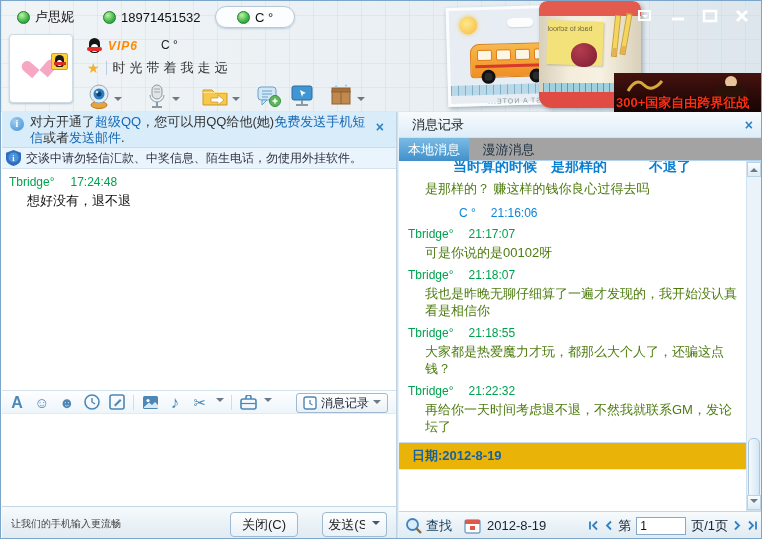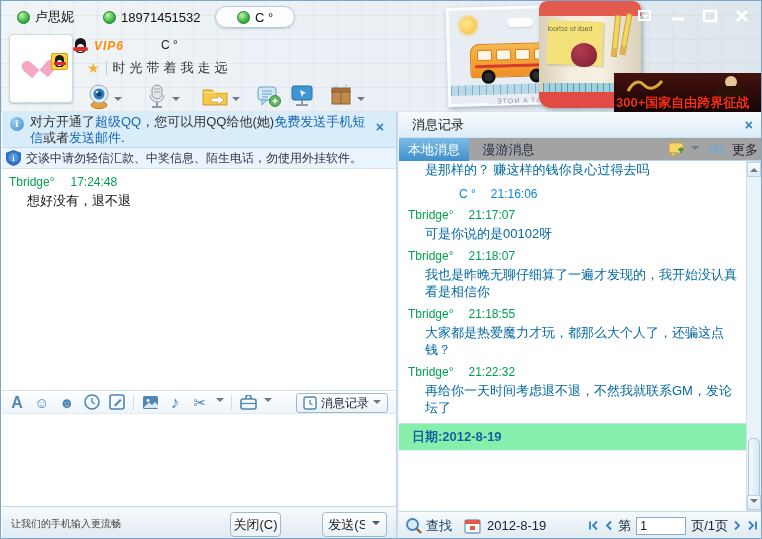--- a/index.html
+++ b/index.html
@@ -70,21 +70,21 @@
     border-radius:4px;box-shadow:0 1px 2px rgba(120,150,170,.5);}
   .heart{position:absolute;left:18px;top:18px;width:22px;height:20px;transform:rotate(-4deg);}
   .heart:before,.heart:after{content:"";position:absolute;top:0;width:11px;height:17px;border-radius:11px 11px 0 0;background:#f6a7c3;}
   .heart:before{left:0;transform:rotate(-45deg);transform-origin:100% 100%;}
   .heart:after{left:11px;transform:rotate(45deg);transform-origin:0 100%;}
   #avatar-badge{position:absolute;left:50px;top:52px;width:17px;height:17px;background:#ffd23d;border:1px solid #caa21e;border-radius:2px;}
   .mini-penguin{position:absolute;left:3px;top:1px;width:9px;height:12px;background:#1a1a1a;border-radius:5px 5px 4px 4px;}
   .mini-penguin:after{content:"";position:absolute;left:2px;top:5px;width:5px;height:6px;background:#fff;border-radius:3px;}
   .mini-scarf{position:absolute;left:2px;top:8px;width:12px;height:3px;background:#e02b2b;z-index:2;}
 
-  #vip-row{position:absolute;left:72px;top:36px;height:18px;display:flex;align-items:center;gap:6px;justify-content:center;}
+  #vip-row{position:absolute;left:86px;top:36px;height:18px;display:flex;align-items:center;gap:6px;justify-content:center;}
   .penguin{position:relative;width:15px;height:17px;}
   .penguin .pg-body{position:absolute;left:2px;top:0;width:11px;height:15px;background:#141414;border-radius:6px 6px 5px 5px;}
   .penguin .pg-belly{position:absolute;left:4px;top:6px;width:7px;height:8px;background:#fff;border-radius:4px;}
   .penguin .pg-scarf{position:absolute;left:0;top:9px;width:15px;height:4px;background:#e02b2b;border-radius:2px;z-index:2;}
   .vip-badge{color:#ff8a00;font-weight:bold;font-style:italic;font-size:12px;letter-spacing:1px;}
   #contact-name{position:absolute;left:160px;top:37px;font-size:12px;color:#222;}
   #sig-row{position:absolute;left:86px;top:58px;display:flex;align-items:center;gap:6px;}
   .star{color:#f2b233;font-size:14px;line-height:14px;}
   .vline{width:1px;height:14px;background:#bccbd6;}
   #signature{font-size:13px;color:#333;letter-spacing:4px;}
@@ -122,44 +122,44 @@
     background:linear-gradient(#ffffff,#e9f1f7);display:flex;align-items:center;gap:4px;padding:0 6px;font-size:12px;color:#223;}
 
   #inputarea{position:absolute;left:1px;top:414px;width:394px;height:91px;background:#fff;}
 
   
   .bbar{position:absolute;height:34px;background:linear-gradient(#f6fafc,#dfeaf2);border-top:1px solid #c4d7e4;}
   #bbar-left{left:1px;top:505px;width:394px;}
   #promo{position:absolute;left:9px;top:10px;font-size:10px;color:#444;}
   .btn{position:absolute;top:5px;height:25px;line-height:23px;background:linear-gradient(#ffffff,#e9f1f7);
     border:1px solid #9fbad0;border-radius:4px;font-size:13px;color:#222;text-align:center;}
-  #btn-close-chat{left:228px;width:51px;}
+  #btn-close-chat{left:228px;width:68px;}
   #btn-send{left:320px;width:56px;border-radius:4px 0 0 4px;}
   #btn-send-arrow{left:363px;width:22px;border-left:none;border-radius:0 4px 4px 0;}
   #btn-send-arrow .tri{margin-top:8px;border-top-color:#44596b;}
 
   
   #splitter{position:absolute;left:395px;top:111px;width:3px;height:427px;background:#cfdfeb;border-left:1px solid #bfd3e2;border-right:1px solid #e8f1f7;}
   #rheader{position:absolute;left:398px;top:111px;width:363px;height:26px;background:linear-gradient(#f8fbfd,#ddedf8);
     border-bottom:1px solid #cfe2f0;font-size:13px;color:#222;line-height:25px;padding-left:13px;}
   #rheader .notice-close{top:6px;right:9px;}
   #rtabs{position:absolute;left:398px;top:137px;width:363px;height:23px;background:#a3a3a3;border-bottom:1px solid #b3d4ec;}
   .rtab{display:inline-block;height:23px;line-height:23px;padding:0 9px;font-size:13px;color:#234;vertical-align:top;}
   .rtab.active{background:linear-gradient(#7cbbe4,#3f90ca);color:#fff;}
   #rtab-icons{position:absolute;right:4px;top:1px;display:flex;align-items:center;gap:4px;height:21px;}
   #more-label{font-size:13px;color:#223;margin-left:2px;}
 
   #rhist{position:absolute;left:398px;top:160px;width:347px;height:350px;background:#fff;overflow:hidden;}
   .h-name{color:#00a14e;font-size:12px;margin:7px 0 3px 9px;}
   .h-time{margin-left:15px;}
-  .h-text{color:#0369a1;font-size:13px;line-height:17px;margin:0 4px 3px 26px;width:318px;}
+  .h-text{color:#4d7c0f;font-size:13px;line-height:17px;margin:0 4px 3px 26px;width:318px;}
   .h-self-name{color:#0d86d8;font-size:12px;margin:9px 0 3px 60px;}
   .h-self-text{color:#0b7fd0;font-weight:bold;font-size:14px;line-height:18px;margin:6px 4px 5px 54px;white-space:pre-wrap;}
   .h-self-text.tail{margin-top:-4px;}
-  .h-date{background:#86efac;border-top:1px solid #c9dcec;border-bottom:1px solid #e2eef7;color:#17619f;font-weight:bold;
+  .h-date{background:#eab308;border-top:1px solid #c9dcec;border-bottom:1px solid #e2eef7;color:#17619f;font-weight:bold;
     font-size:13px;padding:4px 0 4px 13px;margin-top:7px;}
 
   
   #rscroll{position:absolute;left:745px;top:160px;width:16px;height:350px;background:#eaf3fa;border:1px solid #d0e2ef;}
   .sbtn{position:absolute;left:0;width:14px;height:15px;background:linear-gradient(#fbfdfe,#dcebf5);border:1px solid #b9d2e4;
     display:flex;align-items:center;justify-content:center;}
   #sb-up{top:0;} #sb-down{bottom:0;}
   .sbtn .tri{margin-top:0;border-width:4px;}
   #sb-up .tri{border-top-color:transparent;border-bottom-color:#6b7a86;margin-bottom:4px;}
   #sb-thumb{position:absolute;left:1px;top:276px;width:12px;height:60px;border-radius:5px;
@@ -423,36 +423,24 @@
   <div id="splitter"></div>
 
   <div id="rheader">
     <span>消息记录</span>
     <span class="notice-close">×</span>
   </div>
 
   <div id="rtabs">
     <span class="rtab active">本地消息</span>
     <span class="rtab">漫游消息</span>
-    <span id="rtab-icons">
-      <svg width="19" height="17">
-        <rect x="1" y="2" width="14" height="10" rx="2" fill="#f8d46a" stroke="#caa23c"></rect>
-        <path d="M4,12 l0,4 4,-4 z" fill="#f8d46a" stroke="#caa23c" stroke-width=".8"></path>
-        <path d="M13,12 v-5 m0,0 l-2.5,2.5 m2.5,-2.5 l2.5,2.5" stroke="#3f9e3f" stroke-width="1.8" fill="none"></path>
-      </svg>
-      <span class="tri" style="margin-top:1px"></span>
-      <svg width="17" height="15" style="margin-left:6px">
-        <path d="M1,5 h4 l4,-4 v13 l-4,-4 h-4 z" fill="#7da7c4"></path>
-        <path d="M11,4 a5,5 0 0 1 0,7 M13,2 a8,8 0 0 1 0,11" fill="none" stroke="#7da7c4" stroke-width="1.4"></path>
-      </svg>
-      <span id="more-label">更多</span>
-    </span>
   </div>
 
   <div id="rhist">
+      <div class="h-self-text tail">当时算的时候　是那样的　　　不退了</div>
       <div class="h-text">是那样的？ 赚这样的钱你良心过得去吗</div>
       <div class="h-self-name"><span>C  °</span><span class="h-time">21:16:06</span></div>
       <div class="h-name"><span>Tbridge°</span><span class="h-time">21:17:07</span></div>
       <div class="h-text">可是你说的是00102呀</div>
       <div class="h-name"><span>Tbridge°</span><span class="h-time">21:18:07</span></div>
       <div class="h-text">我也是昨晚无聊仔细算了一遍才发现的，我开始没认真看是相信你</div>
       <div class="h-name"><span>Tbridge°</span><span class="h-time">21:18:55</span></div>
       <div class="h-text">大家都是热爱魔力才玩，都那么大个人了，还骗这点钱？</div>
       <div class="h-name"><span>Tbridge°</span><span class="h-time">21:22:32</span></div>
       <div class="h-text">再给你一天时间考虑退不退，不然我就联系GM，发论坛了</div>

